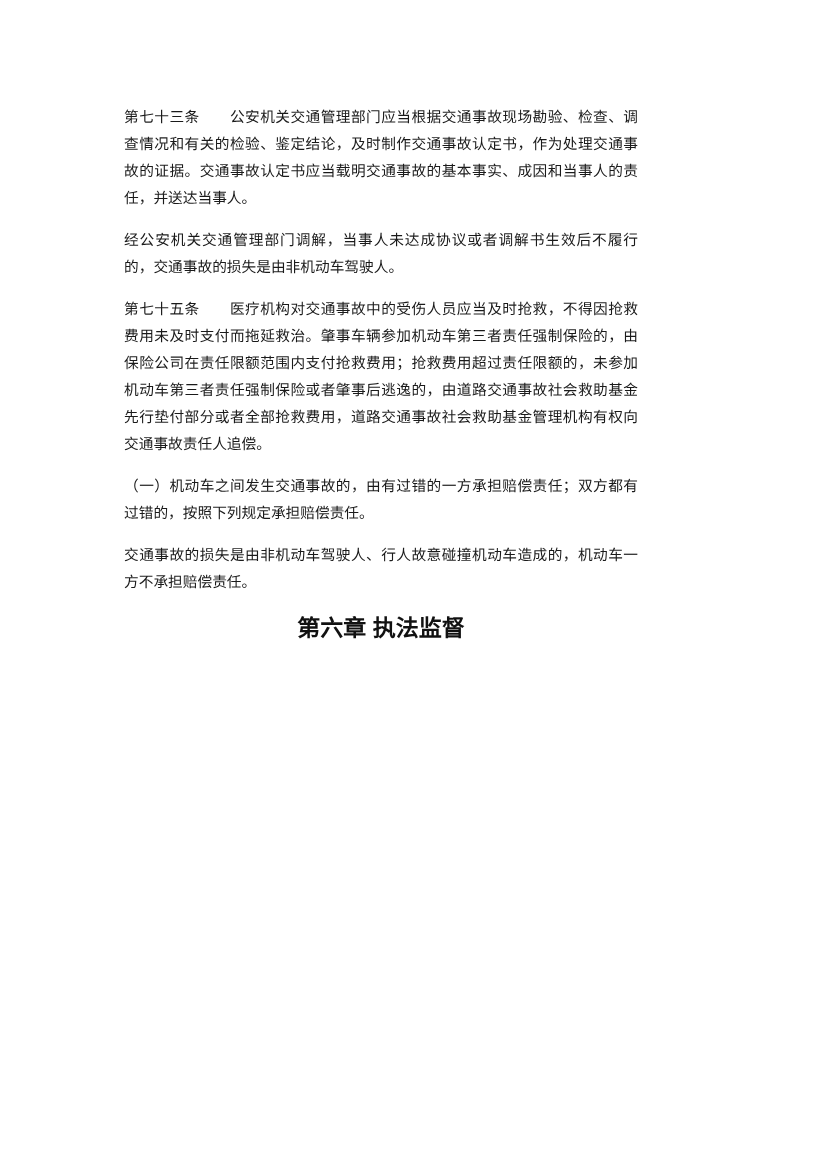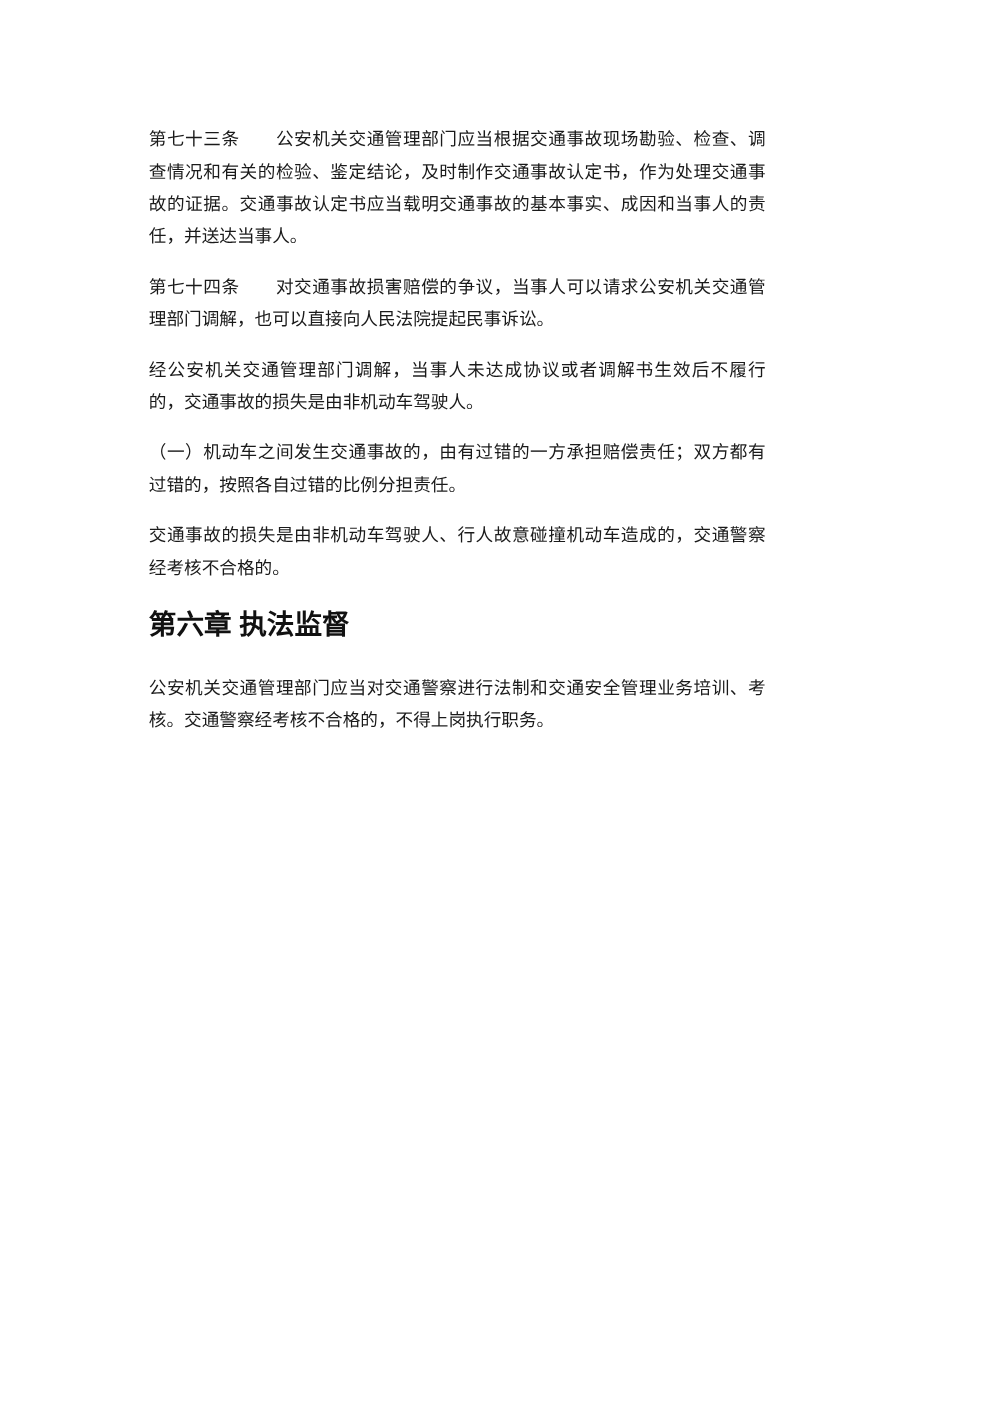--- a/index.html
+++ b/index.html
@@ -27,40 +27,40 @@
     color: #1a1a1a;
     text-align: justify;
     letter-spacing: 0;
   }
   .chapter-heading {
     margin: 0 0 24px 0;
     font-size: 23px;
     line-height: 34px;
     font-weight: bold;
     color: #111111;
+    text-align: center;
     font-family: "Liberation Sans", "DejaVu Sans", sans-serif;
   }
 </style>
 </head>
 <body>
 
 <div class="page">
 
   <p class="body-para">第七十三条　　公安机关交通管理部门应当根据交通事故现场勘验、检查、调查情况和有关的检验、鉴定结论，及时制作交通事故认定书，作为处理交通事故的证据。交通事故认定书应当载明交通事故的基本事实、成因和当事人的责任，并送达当事人。</p>
 
-  <p class="body-para">第七十四条　　对交通事故损害赔偿的争议，当事人可以请求公安机关交通管理部门调解，也可以直接向人民法院提起民事诉讼。</p>
 
   <p class="body-para">经公安机关交通管理部门调解，当事人未达成协议或者调解书生效后不履行的，交通事故的损失是由非机动车驾驶人。</p>
 
+  <p class="body-para">第七十五条　　医疗机构对交通事故中的受伤人员应当及时抢救，不得因抢救费用未及时支付而拖延救治。肇事车辆参加机动车第三者责任强制保险的，由保险公司在责任限额范围内支付抢救费用；抢救费用超过责任限额的，未参加机动车第三者责任强制保险或者肇事后逃逸的，由道路交通事故社会救助基金先行垫付部分或者全部抢救费用，道路交通事故社会救助基金管理机构有权向交通事故责任人追偿。</p>
 
 
-  <p class="body-para">（一）机动车之间发生交通事故的，由有过错的一方承担赔偿责任；双方都有过错的，按照各自过错的比例分担责任。</p>
+  <p class="body-para">（一）机动车之间发生交通事故的，由有过错的一方承担赔偿责任；双方都有过错的，按照下列规定承担赔偿责任。</p>
 
 
-  <p class="body-para">交通事故的损失是由非机动车驾驶人、行人故意碰撞机动车造成的，交通警察经考核不合格的。</p>
+  <p class="body-para">交通事故的损失是由非机动车驾驶人、行人故意碰撞机动车造成的，机动车一方不承担赔偿责任。</p>
 
 
   <h2 class="chapter-heading">第六章 执法监督</h2>
 
 
-  <p class="body-para">公安机关交通管理部门应当对交通警察进行法制和交通安全管理业务培训、考核。交通警察经考核不合格的，不得上岗执行职务。</p>
 
 </div>
 
 </body></html>

